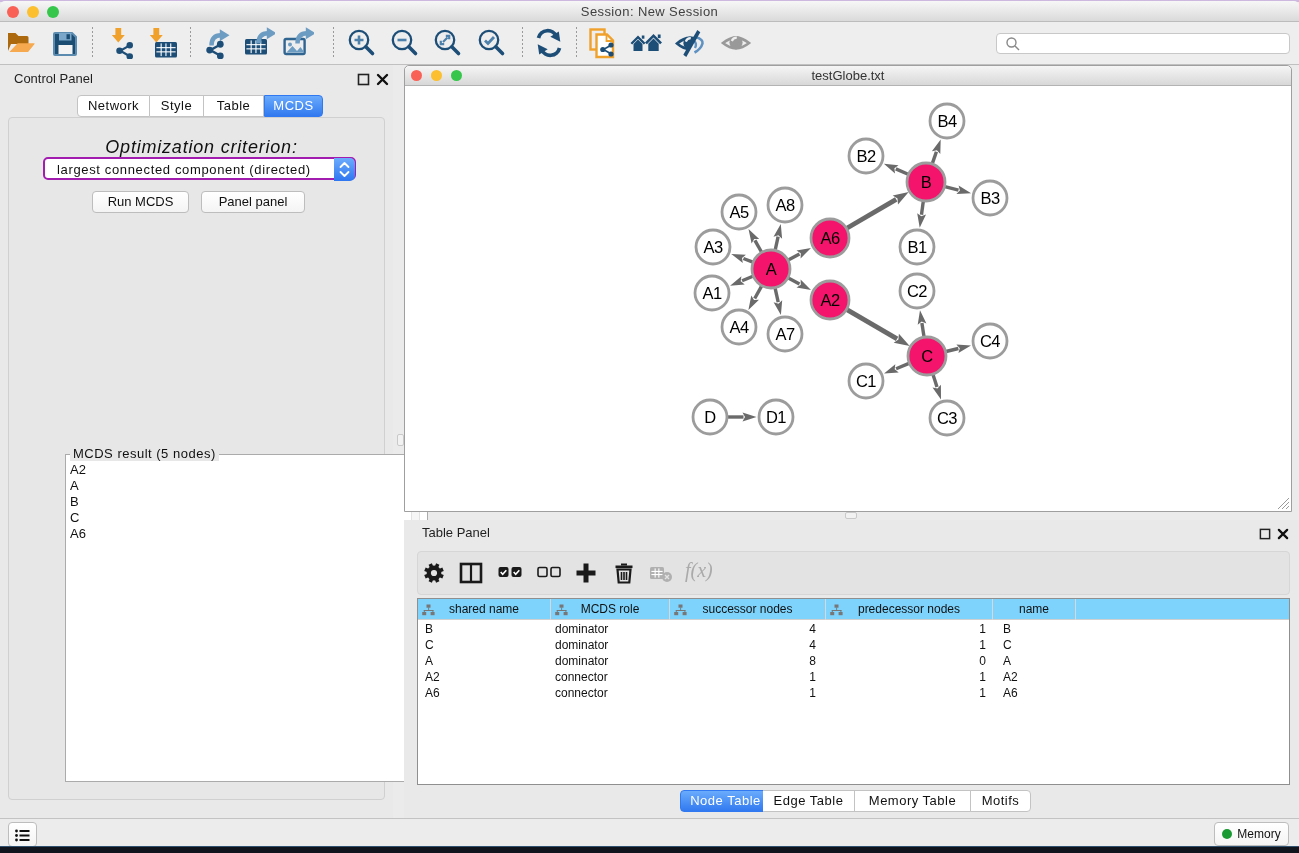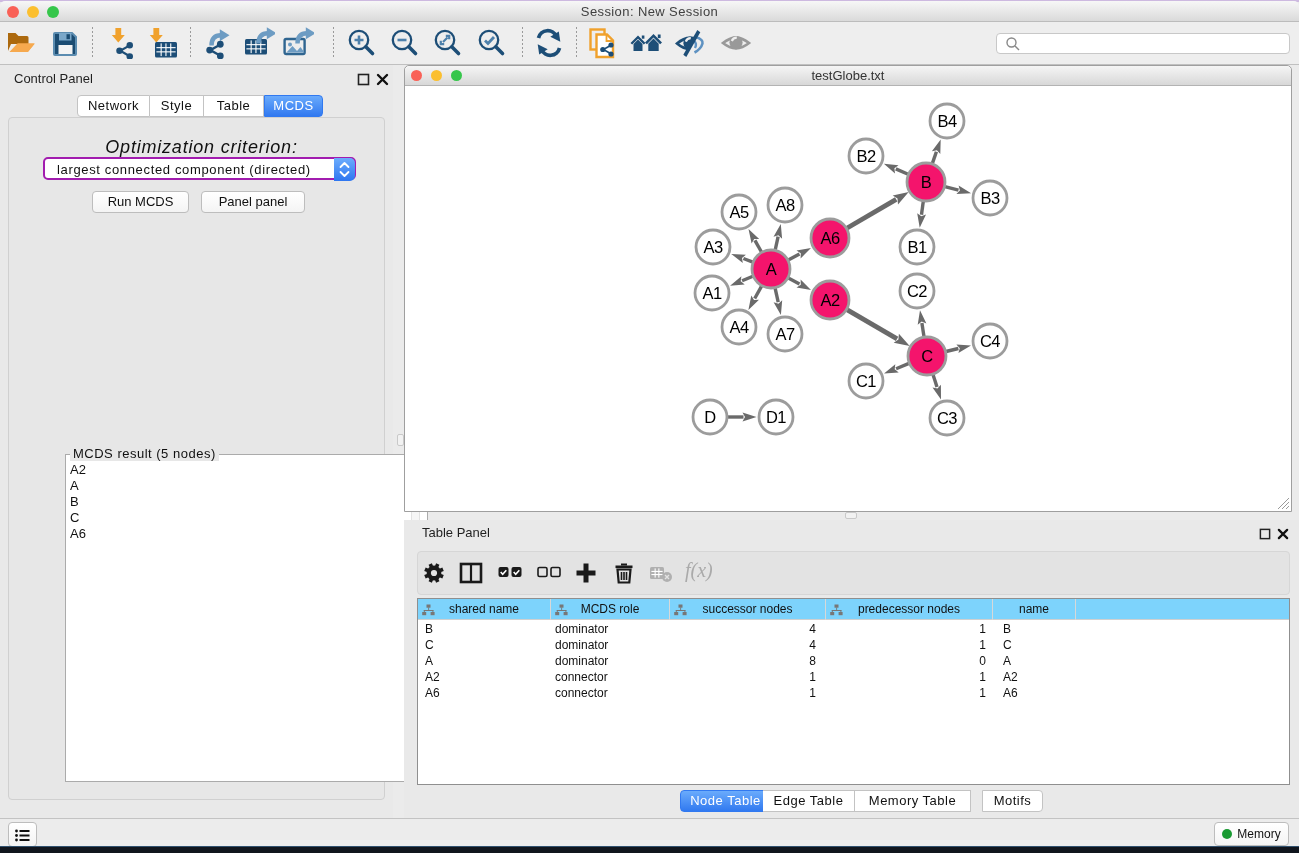--- a/index.html
+++ b/index.html
@@ -494,21 +494,21 @@
 <div class="trow" style="left:585px; top:70px; width:60px;">A2</div>
 <div class="trow" style="left:7px; top:86px; width:120px;">A6</div>
 <div class="trow" style="left:137px; top:86px; width:110px;">connector</div>
 <div class="trow" style="left:300px; top:86px; width:98px; text-align:right;">1</div>
 <div class="trow" style="left:470px; top:86px; width:98px; text-align:right;">1</div>
 <div class="trow" style="left:585px; top:86px; width:60px;">A6</div>
   </div>
   <div class="seg sel" style="left:276px; top:270px; width:91px; border-radius:4px 0 0 4px;">Node Table</div>
   <div class="seg" style="left:359px; top:270px; width:92px; border-left:none;">Edge Table</div>
   <div class="seg" style="left:451px; top:270px; width:116px; border-left:none;">Memory Table</div>
-  <div class="seg" style="left:578px; top:270px; width:61px; border-radius:0 4px 4px 0;">Motifs</div>
+  <div class="seg" style="left:566px; top:270px; width:61px; border-radius:0 4px 4px 0;">Motifs</div>
 </div>
 
 <div class="abs" id="statusbar">
   <div class="btn" style="left:8px; top:3px; width:29px; height:25px;">
     <svg width="17" height="17" style="margin-top:4px;" viewBox="0 0 17 17">
       <circle cx="2.5" cy="4" r="1.4" fill="#111"></circle>
         <rect x="5.5" y="3" width="10" height="2" fill="#111"></rect>
       <circle cx="2.5" cy="8.5" r="1.4" fill="#111"></circle>
         <rect x="5.5" y="7.5" width="10" height="2" fill="#111"></rect>
       <circle cx="2.5" cy="13" r="1.4" fill="#111"></circle>

